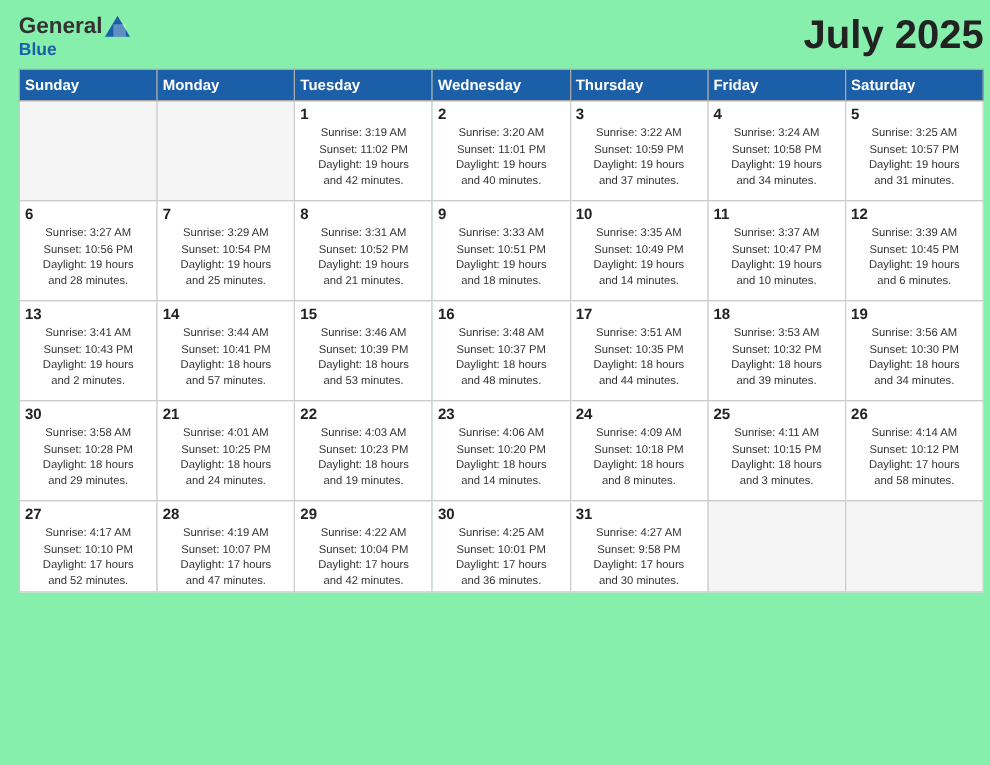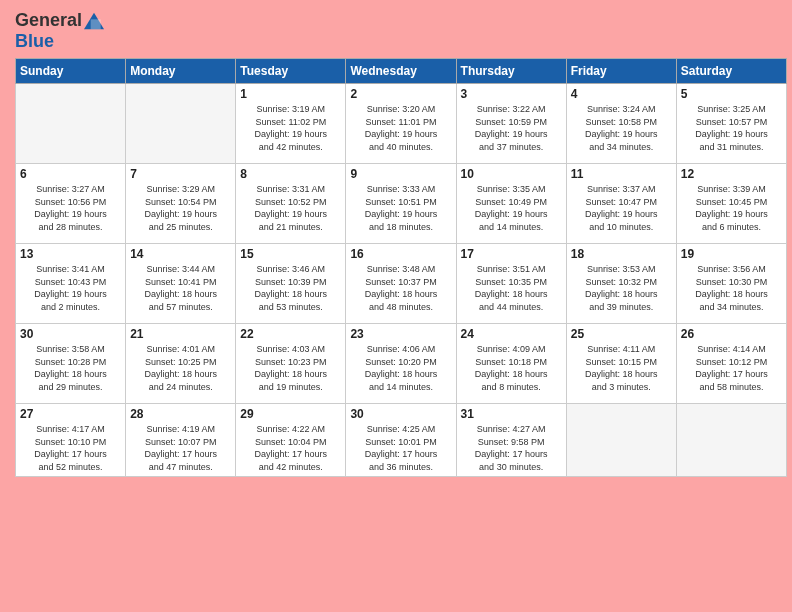--- a/index.html
+++ b/index.html
@@ -6,21 +6,21 @@
     body {
       font-family: Arial, sans-serif;
       background: #fff;
       width: 792px;
       height: 612px;
       overflow: hidden;
     }
     .page {
       width: 792px;
       height: 612px;
-      background: #fca5a5;
+      background: #86efac;
       padding: 10px 5px 10px 15px;
     }
     .header {
       display: flex;
       justify-content: space-between;
       align-items: flex-start;
       margin-bottom: 6px;
     }
     .logo {
       display: flex;
@@ -31,21 +31,21 @@
       display: flex;
       align-items: center;
       gap: 0;
     }
     .logo-general {
       font-size: 18px;
       font-weight: bold;
       color: #333;
     }
     .logo-blue {
-      font-size: 18px;
+      font-size: 14px;
       font-weight: bold;
       color: #1a5fa8;
     }
     .logo-icon {
       width: 20px;
       height: 20px;
       margin-left: 2px;
     }
     .title-section {
       text-align: right;
@@ -114,20 +114,21 @@
         <svg class="logo-icon" viewBox="0 0 24 20">
           <polygon points="12,0 24,20 0,20" fill="#1a5fa8"></polygon>
           <polygon points="8,8 20,8 20,20 8,20" fill="#fff" opacity="0.3"></polygon>
         </svg>
       </div>
       <div>
         <span class="logo-blue">Blue</span>
       </div>
     </div>
     <div class="title-section">
+      <div class="month-title">July 2025</div>
     </div>
   </div>
 
   <table class="calendar">
     <thead>
       <tr>
         <th>Sunday</th>
         <th>Monday</th>
         <th>Tuesday</th>
         <th>Wednesday</th>

